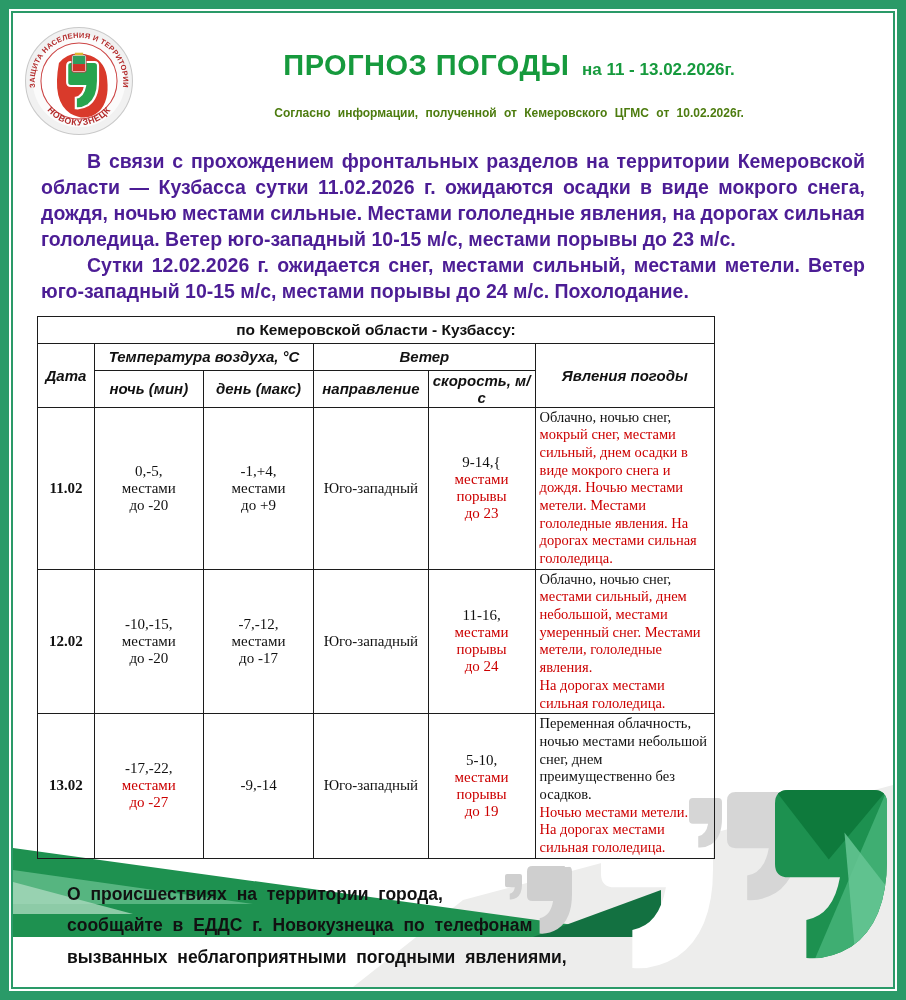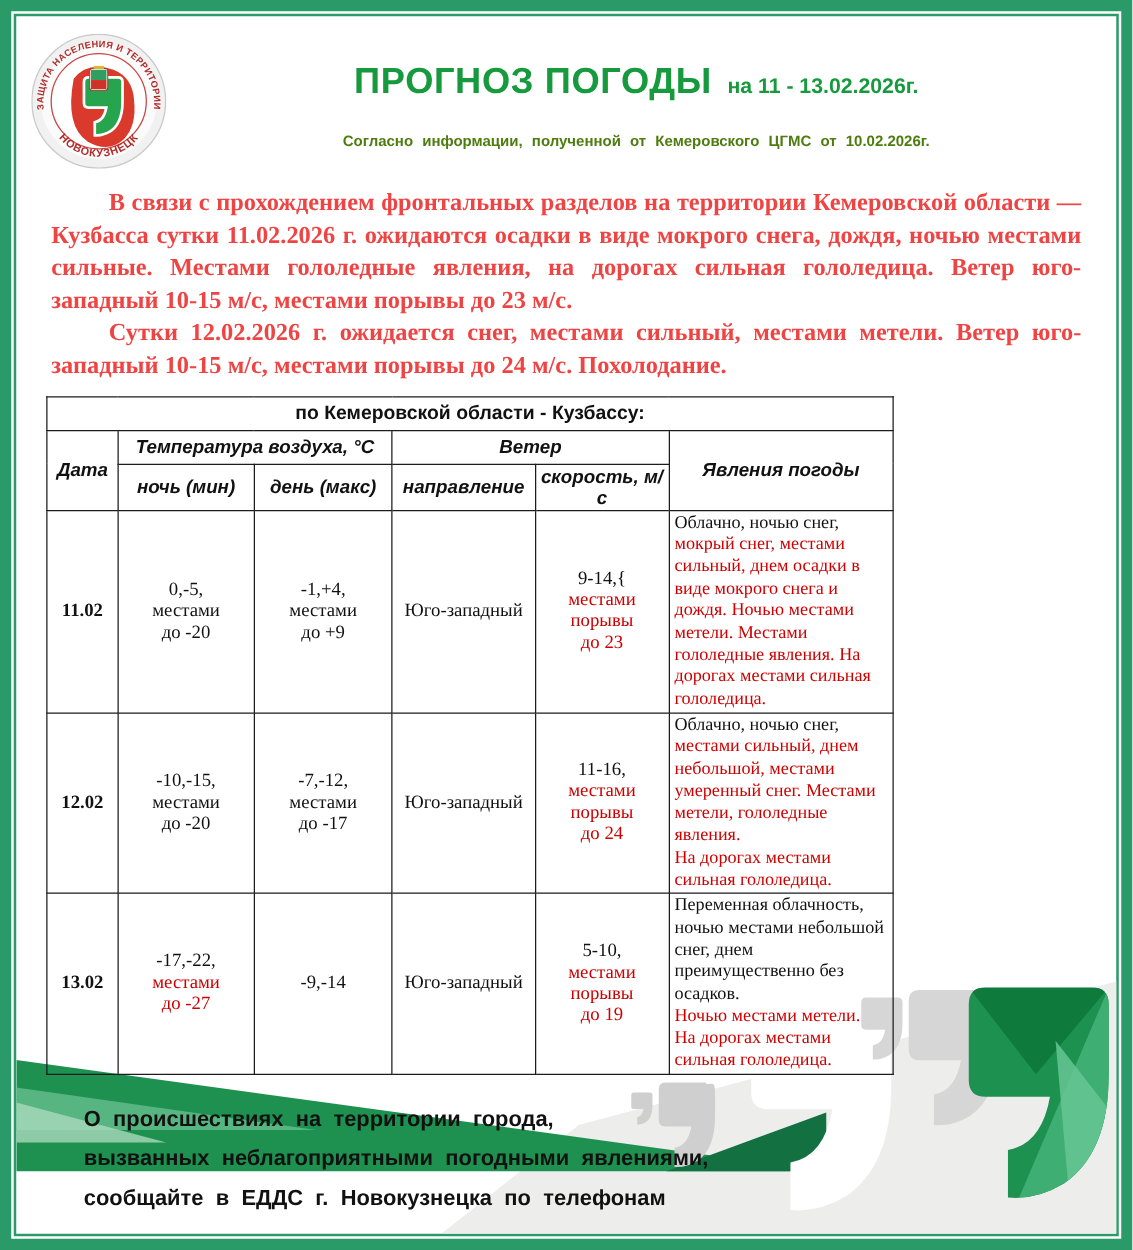--- a/index.html
+++ b/index.html
@@ -15,21 +15,21 @@
   
   .hdr{display:flex;align-items:flex-start;padding:14px 18px 0 12px;}
   .logo-wrap{width:118px;flex:0 0 118px;}
   .title-block{flex:1;text-align:center;padding-top:22px;}
   .title-line{white-space:nowrap;}
   .title-main{color:#169a3d;font-weight:800;font-size:29px;letter-spacing:.5px;}
   .title-dates{color:#169a3d;font-weight:700;font-size:17px;margin-left:8px;}
   .subtitle{color:#4d7c0f;font-weight:bold;font-size:12px;margin-top:24px;word-spacing:4px;}
   
   .alert{
-    margin:10px 28px 0 28px;color:#ef4444;font-family:Liberation Serif, serif;
+    margin:10px 28px 0 28px;color:#4c1d95;font-family:Liberation Sans, sans-serif;
     font-weight:bold;font-size:19.5px;line-height:1.33;text-align:justify;
   }
   .alert p{margin:0;text-indent:46px;}
   
   table.wx{
     border-collapse:collapse;margin:11px 24px 0 24px;width:678px;table-layout:fixed;
     font-size:15px;color:#111;
   }
   table.wx td,table.wx th{border:1.8px solid #1c1c1c;padding:1px 4px;vertical-align:middle;}
   .scope{font-weight:bold;text-align:center;font-size:15.5px;height:24px;}
@@ -207,22 +207,22 @@
           <td class="phen"><span>Переменная облачность, ночью местами небольшой снег, днем преимущественно без осадков.
 </span><span class="red">Ночью местами метели.
 На дорогах местами сильная гололедица.</span></td>
         </tr>
       </tbody>
         </table>
 
       <div class="footer">
         <div class="info">
           <div>О происшествиях  на территории города,</div>
+          <div>сообщайте  в ЕДДС г. Новокузнецка  по телефонам</div>
           <div>вызванных неблагоприятными погодными явлениями,</div>
-          <div>сообщайте  в ЕДДС г. Новокузнецка  по телефонам</div>
         </div>
         <div class="phones">
           <svg class="phone-icon" viewBox="0 0 38 38">
             <path d="M19,2 L30,5.5 Q36,7.5 35.5,15 Q34.5,29 19,36.5 Q3.5,29 2.5,15 Q2,7.5 8,5.5 Z" fill="#cf3227"></path>
             <text x="19" y="25.5" font-size="19" text-anchor="middle" fill="#ffffff" font-family="DejaVu Sans, sans-serif">✆</text>
           </svg>
           <div class="phone-lines">
             <div>32-15-15, 32-16-16</div>
             <div>32-17-17, 112</div>
           </div>

